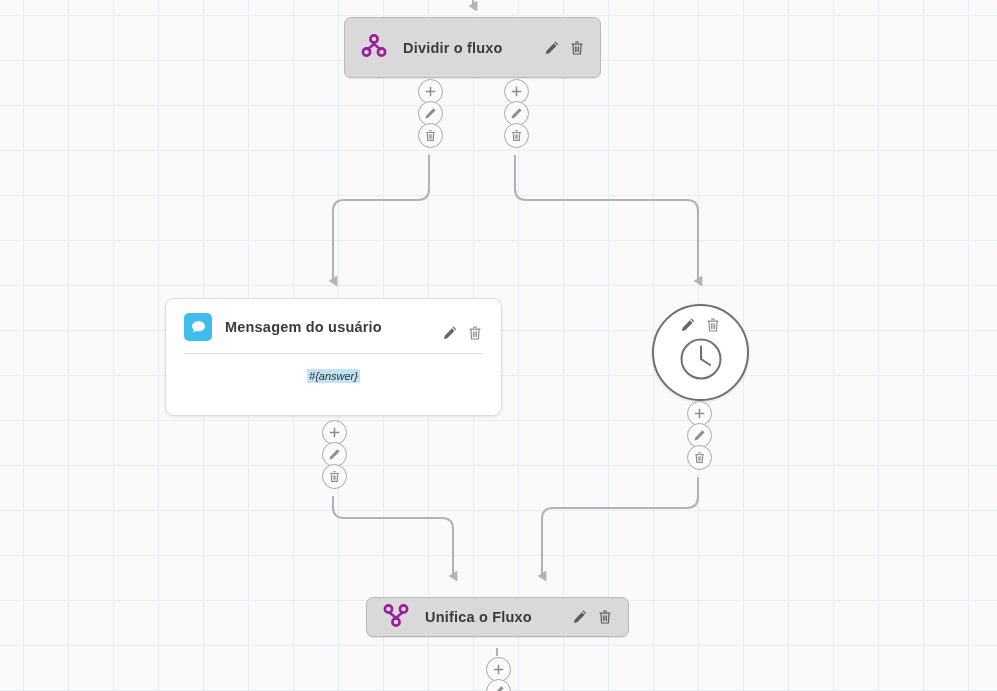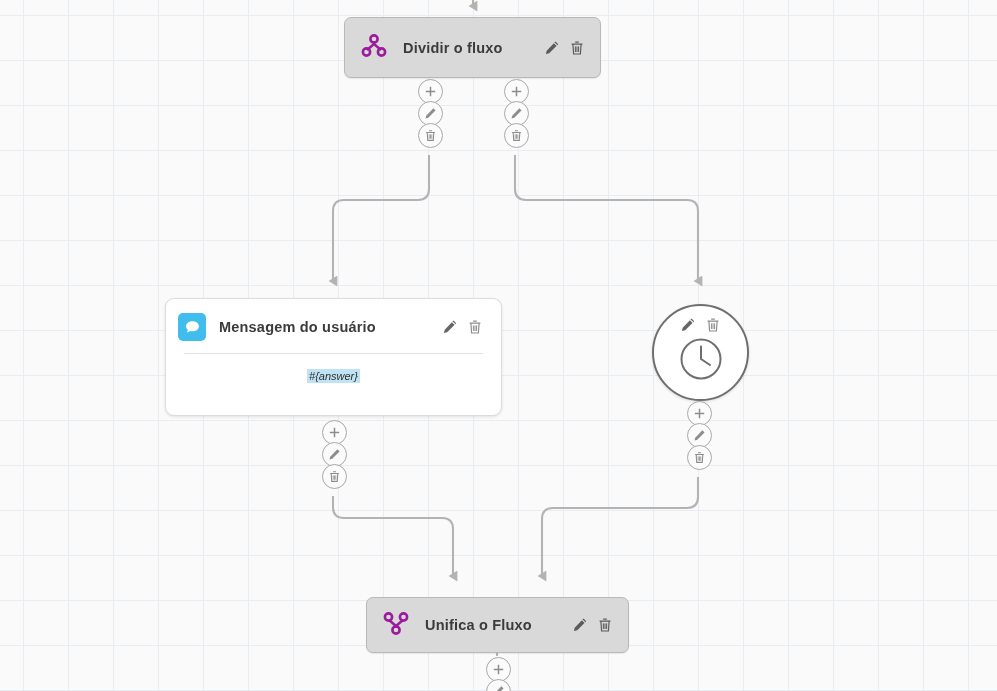--- a/index.html
+++ b/index.html
@@ -107,22 +107,22 @@
     align-items: center;
     justify-content: center;
     margin-top: -3px;
     cursor: pointer;
   }
   .cbtn:first-child { margin-top: 0; }
 
   
   .card-head {
     display: flex;
-    align-items: center;
-    padding: 14px 18px 0 12px;
+    align-items: flex-end;
+    padding: 14px 18px 0 18px;
   }
   .card-title-wrap {
     flex: 1;
     display: flex;
     align-items: center;
     gap: 13px;
   }
   .card-rule {
     height: 1px;
     background: #e2e2e2;
@@ -330,21 +330,21 @@
       </svg>
     </span>
     <span class="cbtn">
       <svg width="13" height="13" viewBox="0 0 16 16">
         <path d="M2.6,4.2 H13.4 M6.2,2.2 H9.8 M3.9,4.2 L4.6,14 H11.4 L12.1,4.2" stroke="#8d8d8d" stroke-width="1.3" fill="none"></path>
         <path d="M6.4,6.6 V12 M8,6.6 V12 M9.6,6.6 V12" stroke="#8d8d8d" stroke-width="1" fill="none"></path>
       </svg>
     </span>
   </div>
 
-  <div class="node node-gray" style="left:366px; top:597px; width:263px; height:56px; padding:0 15px;">
+  <div class="node node-gray" style="left:366px; top:597px; width:263px; height:40px; padding:0 15px;">
     <span class="node-icon">
       <svg width="28" height="28" viewBox="0 0 28 28">
         <g stroke="#9c1a9c" stroke-width="2.4" fill="none">
           <path d="M7,11 L14,17 M21,11 L14,17 M14,17 L14,19"></path>
         </g>
         <circle cx="6.5" cy="8" r="3.6" fill="none" stroke="#9c1a9c" stroke-width="2.6"></circle>
         <circle cx="21.5" cy="8" r="3.6" fill="none" stroke="#9c1a9c" stroke-width="2.6"></circle>
         <circle cx="14" cy="21" r="3.6" fill="none" stroke="#9c1a9c" stroke-width="2.6"></circle>
       </svg>
     </span>

